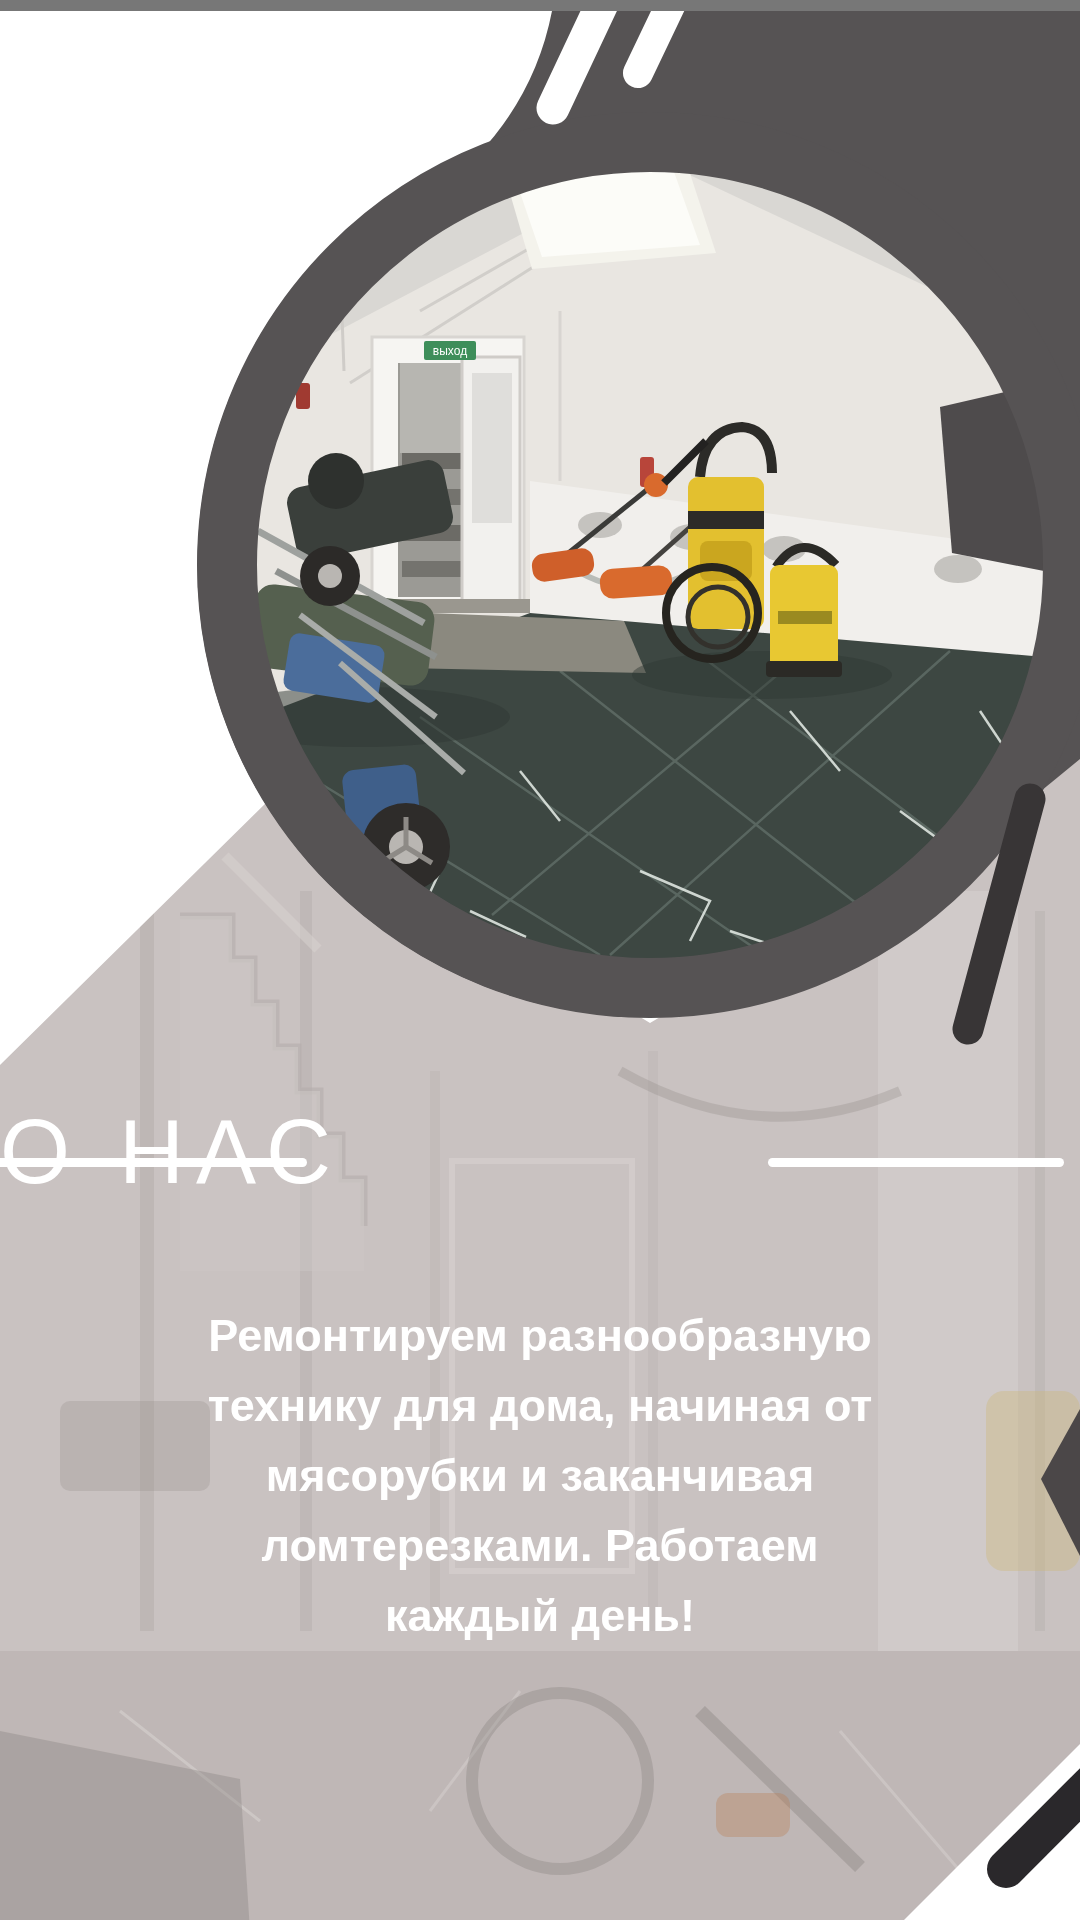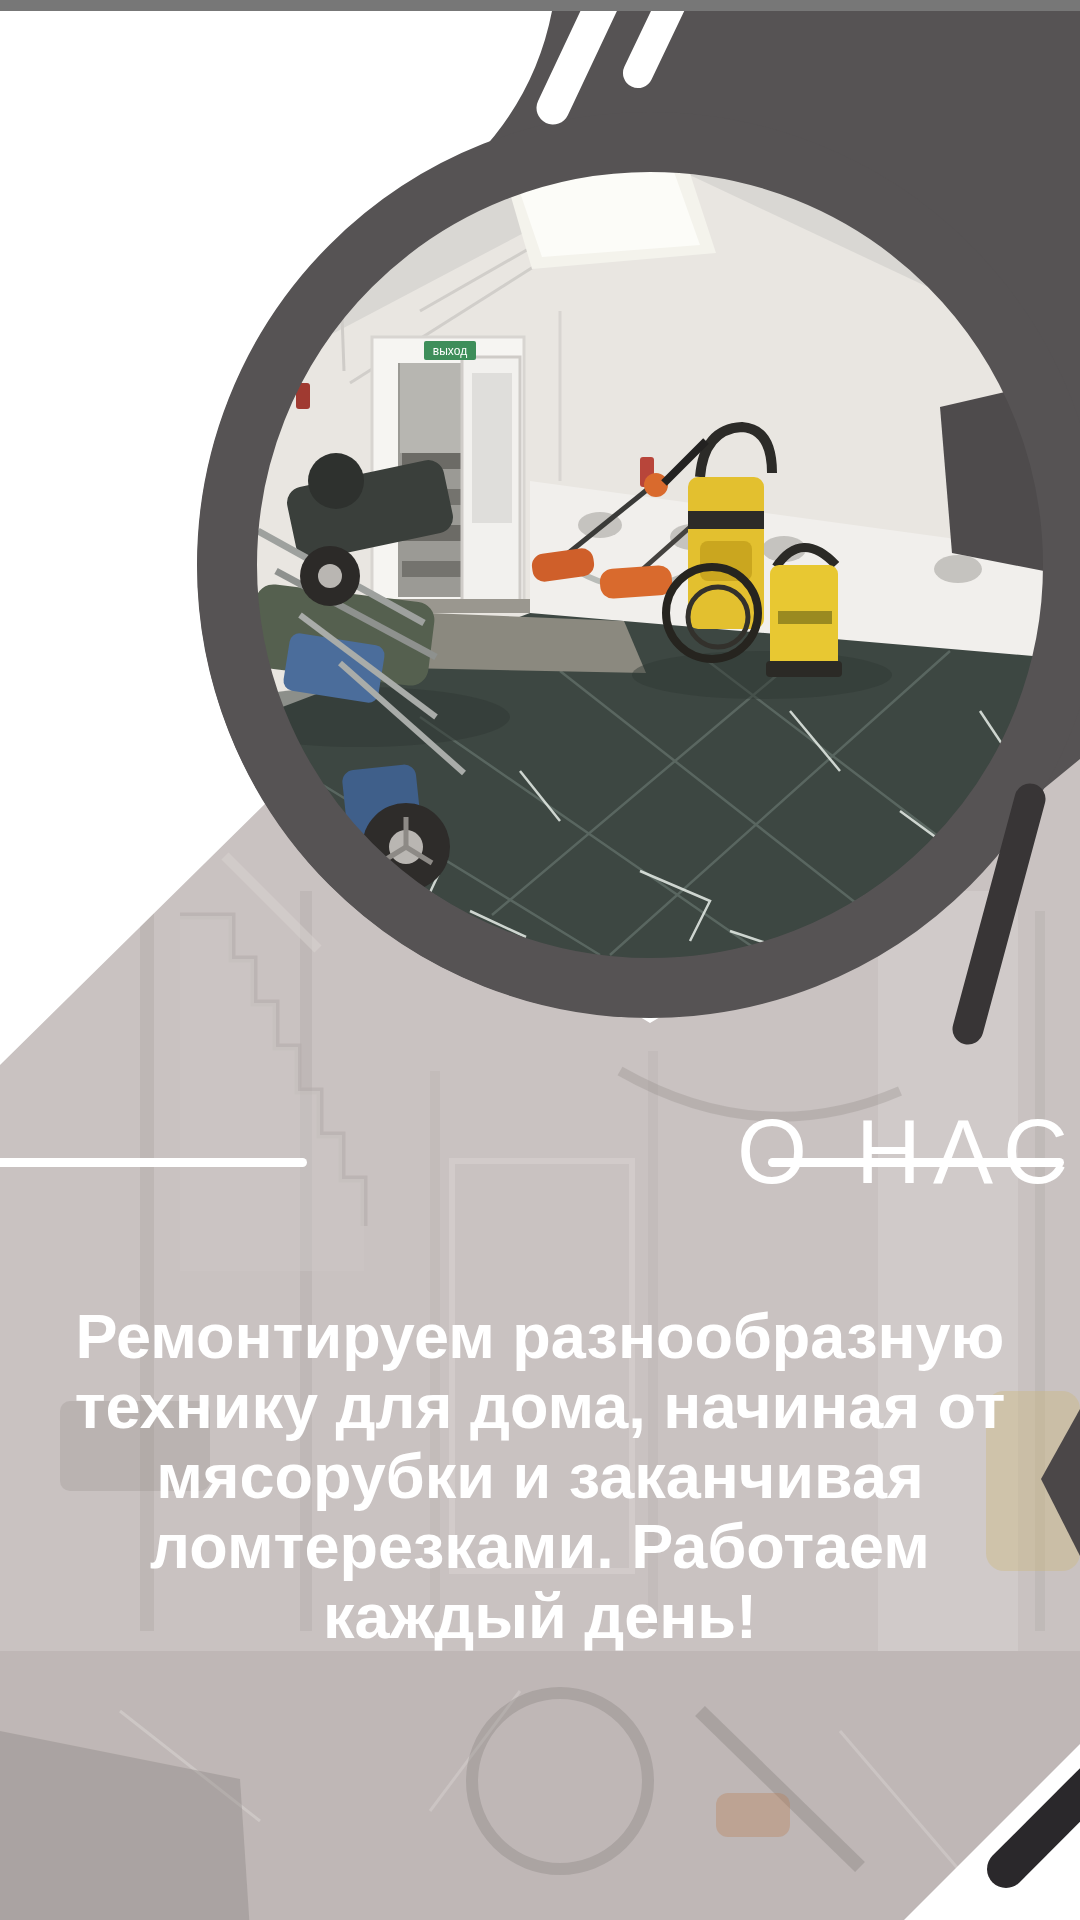--- a/index.html
+++ b/index.html
@@ -5,33 +5,33 @@
   html,body{margin:0;padding:0;background:#777;}
   .canvas{
     position:relative;width:1080px;height:1920px;margin:11px auto;
     background:var(--c-white,#ffffff);overflow:hidden;
     font-family:"Liberation Sans",sans-serif;
   }
   .layer{position:absolute;left:0;top:0;width:1080px;height:1920px;}
   svg{display:block}
   .page-title{
     position:absolute;left:0;right:0;top:1096px;height:120px;
-    text-align:right;color:var(--c-white,#fff);
+    text-align:left;color:var(--c-white,#fff);
     font-size:90px;font-weight:400;letter-spacing:12px;line-height:1.0;
   }
   .title-line{
     position:absolute;top:1147px;height:9px;border-radius:5px;
     background:var(--c-white,#fff);
   }
   .title-line.left{left:-6px;width:313px;}
   .title-line.right{left:768px;width:296px;}
   .about-text{
     position:absolute;left:30px;right:30px;top:1290px;
     text-align:center;color:var(--c-white,#fff);
-    font-size:63px;font-weight:700;line-height:70px;
+    font-size:45px;font-weight:700;line-height:70px;
     white-space:pre-line;
   }
 </style>
 </head>
 <body>
 
 <div class="canvas">
 
   <svg class="layer" viewBox="0 0 1080 1920">
     <polygon points="0,1050 272,782 650,1012 1041,780 1080,745 1080,1920 0,1920" fill="#c9c2c1"></polygon>

